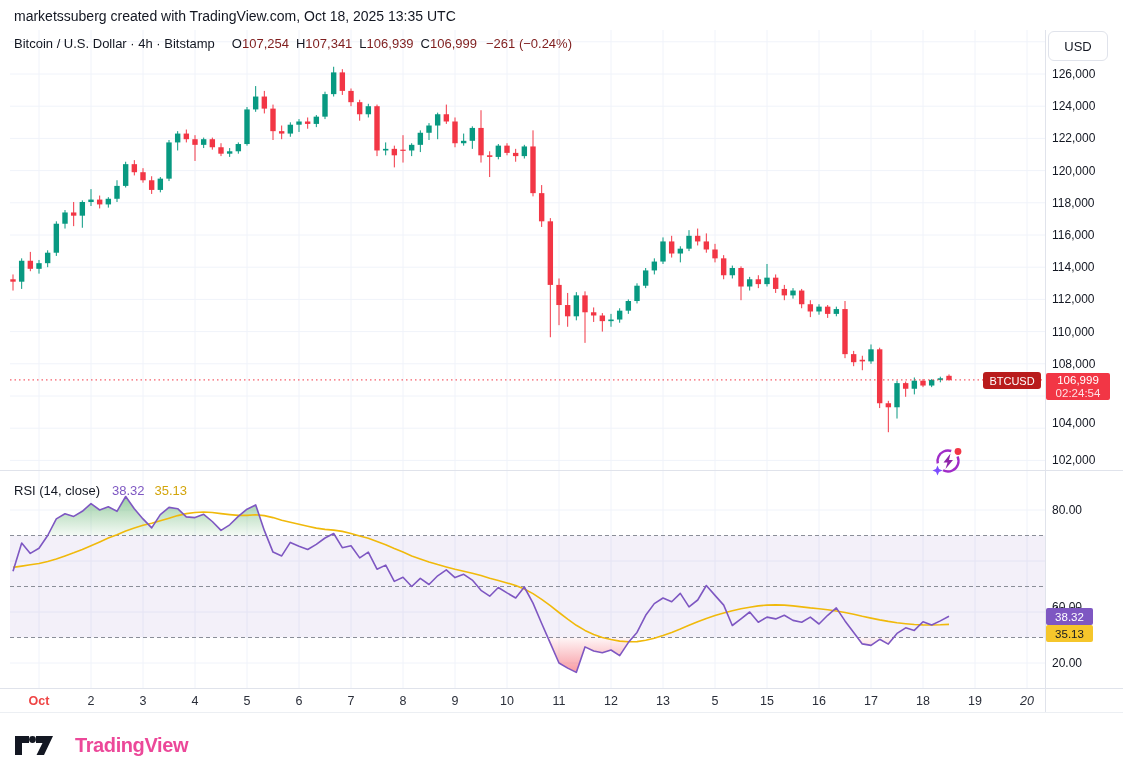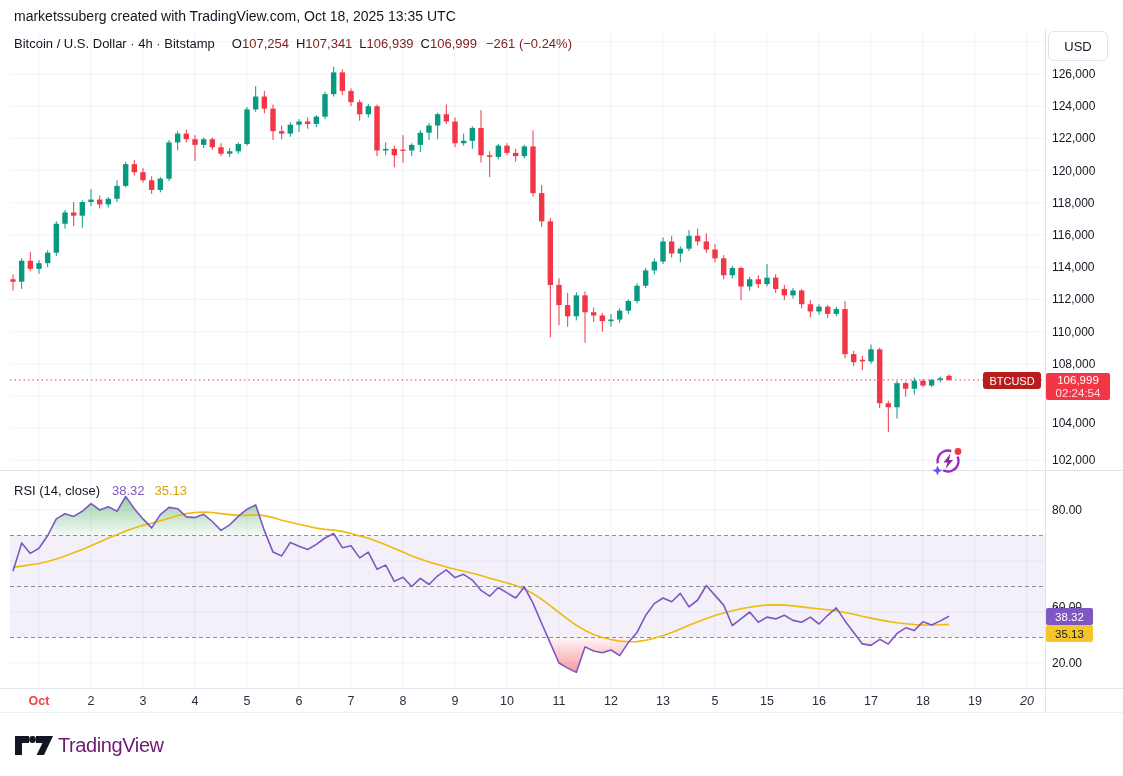--- a/index.html
+++ b/index.html
@@ -417,14 +417,14 @@
   <circle cx="28" cy="8.5" r="3.4" fill="#F23645"></circle>
   <path d="M7.5 22.5 L9 26 L12.5 27.5 L9 29 L7.5 32.5 L6 29 L2.5 27.5 L6 26 Z" fill="#7C4DFF"></path>
 </svg>
 
 <div class="footer-logo">
   <svg width="44" height="32" viewBox="0 0 44 32">
     <path d="M3 7 H17 V14 H10 V26 H3 Z" fill="#131722"></path>
     <circle cx="20.5" cy="10.5" r="3.4" fill="#131722"></circle>
     <path d="M24 7 H41 L32 26 H24.5 L30.5 14 H24 Z" fill="#131722"></path>
   </svg>
-  <span style="font-size:20px;font-weight:400;letter-spacing:-0.4px;color:#701a75;margin-left:2px">TradingView</span>
+  <span style="font-size:20px;font-weight:700;letter-spacing:-0.4px;color:#ec4899;margin-left:19px">TradingView</span>
 </div>
 
 </body></html>

